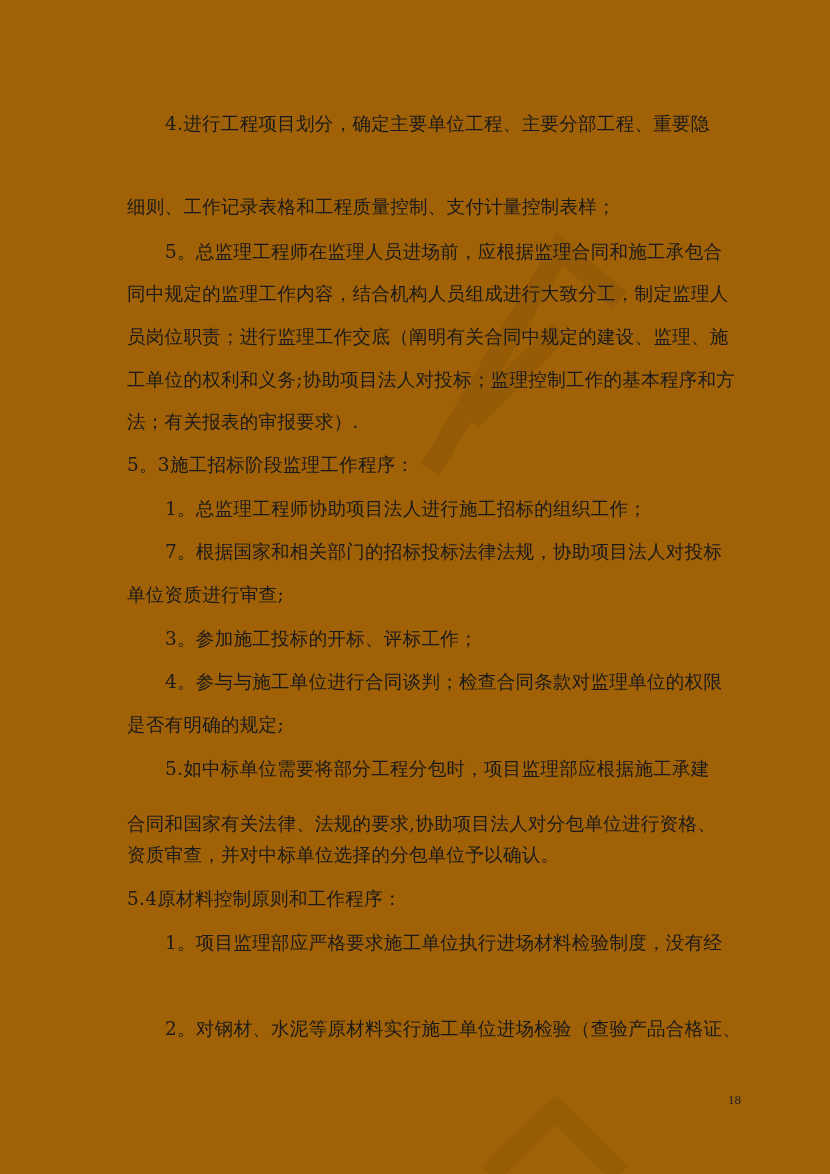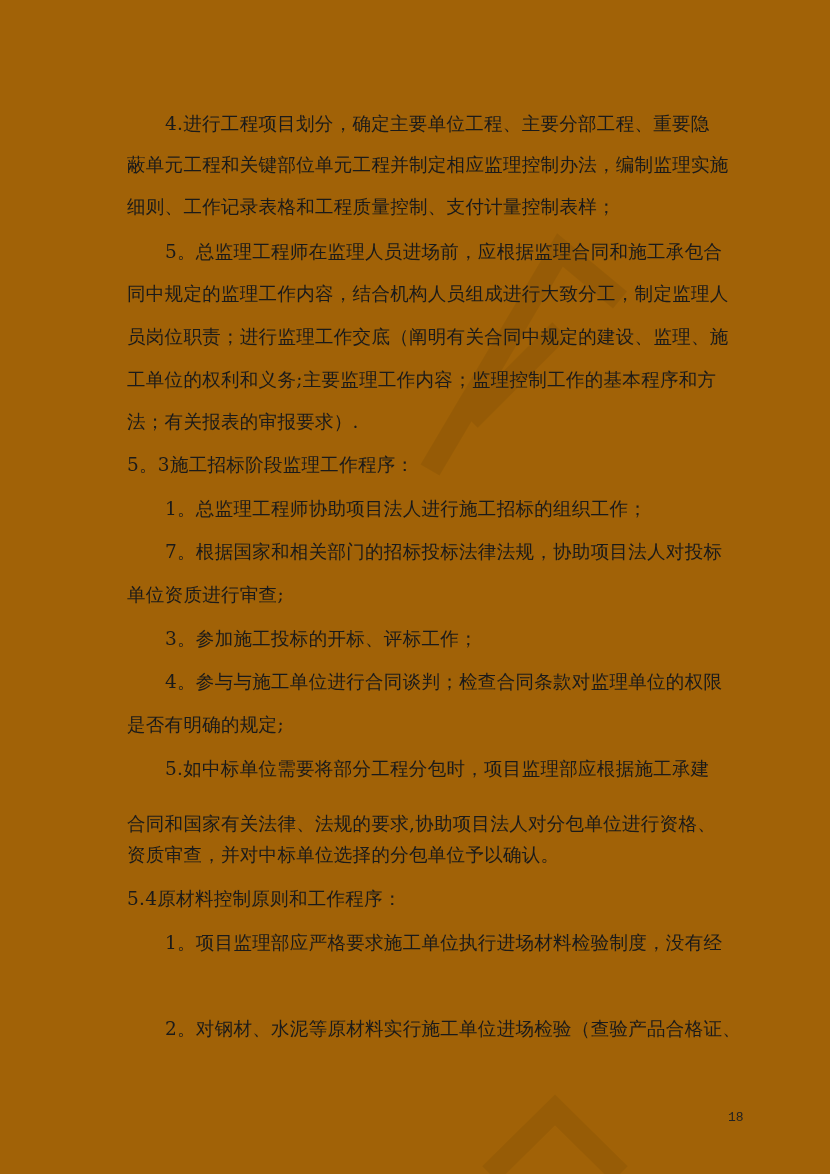--- a/index.html
+++ b/index.html
@@ -10,47 +10,46 @@
     font-family: "DejaVu Serif", "Liberation Serif", serif;
   }
   .line {
     position: absolute; left: 127px; width: 640px;
     font-size: 18.5px; line-height: 24px; white-space: nowrap;
     letter-spacing: 0.3px;
   }
   .indent { left: 165px; }
   .page-number {
     position: absolute; left: 728px; top: 1092px;
-    font-family: Liberation Mono, monospace; font-size: 13px; color: #222; margin-top: 18px;
+    font-family: Liberation Serif, serif; font-size: 13px; color: #222;
   }
   .watermark {
     position: absolute; pointer-events: none;
   }
 </style>
 </head>
 <body>
 
 <div class="page">
 
   <svg class="watermark" width="830" height="1174" style="left:0;top:0;">
     <g opacity="0.06" fill="none" stroke="#000" stroke-width="22">
       <path d="M430 470 L560 250 L620 300"></path>
       <path d="M470 420 L560 330"></path>
       <path d="M490 1174 L555 1110 L620 1174"></path>
     </g>
   </svg>
 
   <div class="line indent" style="top:112px">4.进行工程项目划分，确定主要单位工程、主要分部工程、重要隐</div>
-  <div class="line" style="top:153px">蔽单元工程和关键部位单元工程并制定相应监理控制办法，编制监理实施</div>
   <div class="line" style="top:195px">细则、工作记录表格和工程质量控制、支付计量控制表样；</div>
 
   <div class="line indent" style="top:240px">5。总监理工程师在监理人员进场前，应根据监理合同和施工承包合</div>
   <div class="line" style="top:325px">员岗位职责；进行监理工作交底（阐明有关合同中规定的建设、监理、施</div>
   <div class="line" style="top:282px">同中规定的监理工作内容，结合机构人员组成进行大致分工，制定监理人</div>
-  <div class="line" style="top:368px">工单位的权利和义务;主要监理工作内容；监理控制工作的基本程序和方</div>
+  <div class="line" style="top:368px">工单位的权利和义务;协助项目法人对投标；监理控制工作的基本程序和方</div>
   <div class="line" style="top:410px">法；有关报表的审报要求）.</div>
 
   <div class="line" style="top:453px">5。3施工招标阶段监理工作程序：</div>
   <div class="line indent" style="top:497px">1。总监理工程师协助项目法人进行施工招标的组织工作；</div>
   <div class="line indent" style="top:540px">7。根据国家和相关部门的招标投标法律法规，协助项目法人对投标</div>
   <div class="line" style="top:583px">单位资质进行审查;</div>
   <div class="line indent" style="top:627px">3。参加施工投标的开标、评标工作；</div>
   <div class="line indent" style="top:670px">4。参与与施工单位进行合同谈判；检查合同条款对监理单位的权限</div>
   <div class="line" style="top:713px">是否有明确的规定;</div>
   <div class="line indent" style="top:757px">5.如中标单位需要将部分工程分包时，项目监理部应根据施工承建</div>

